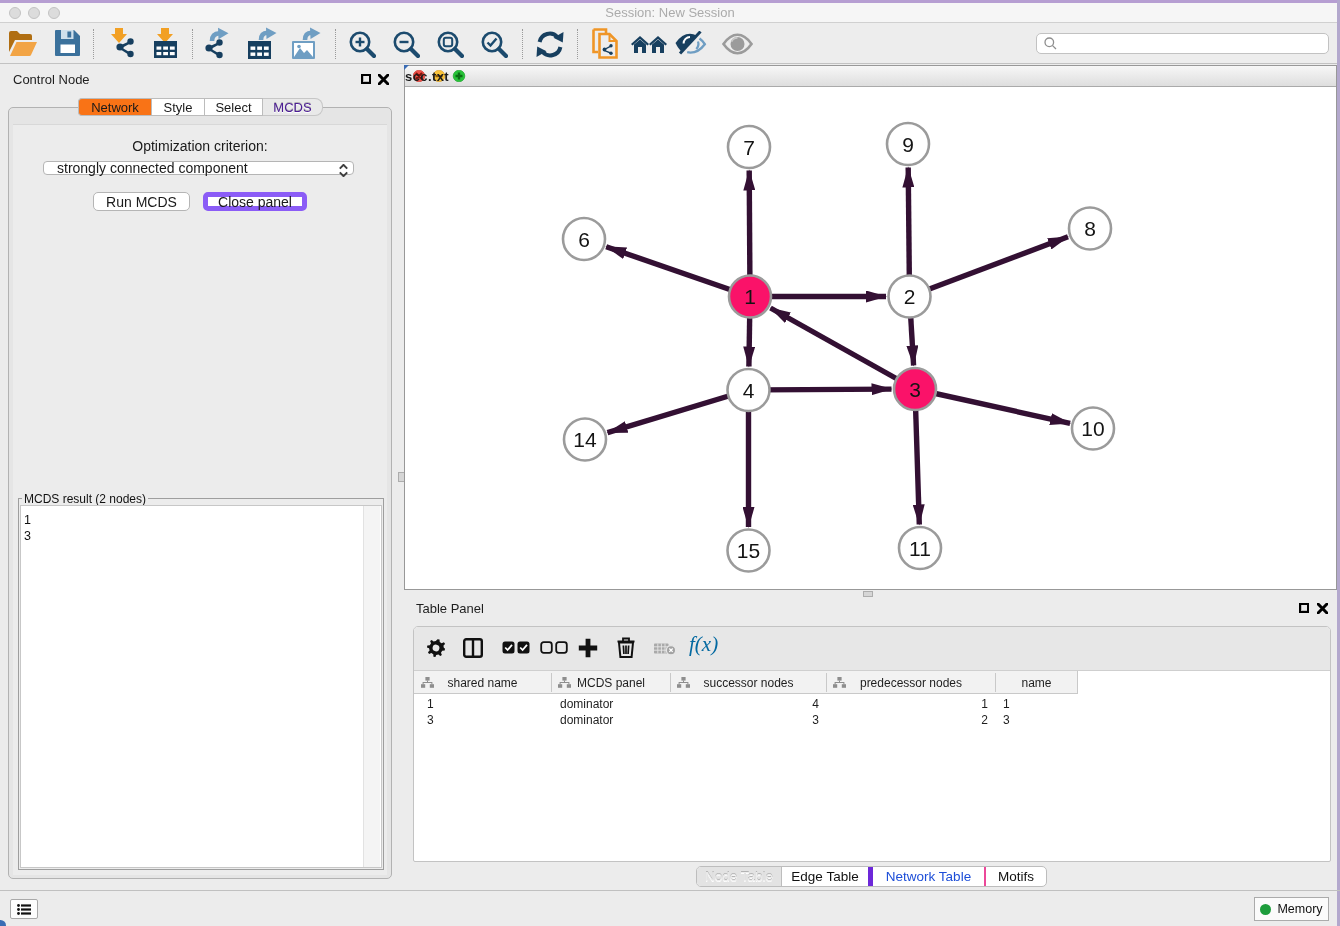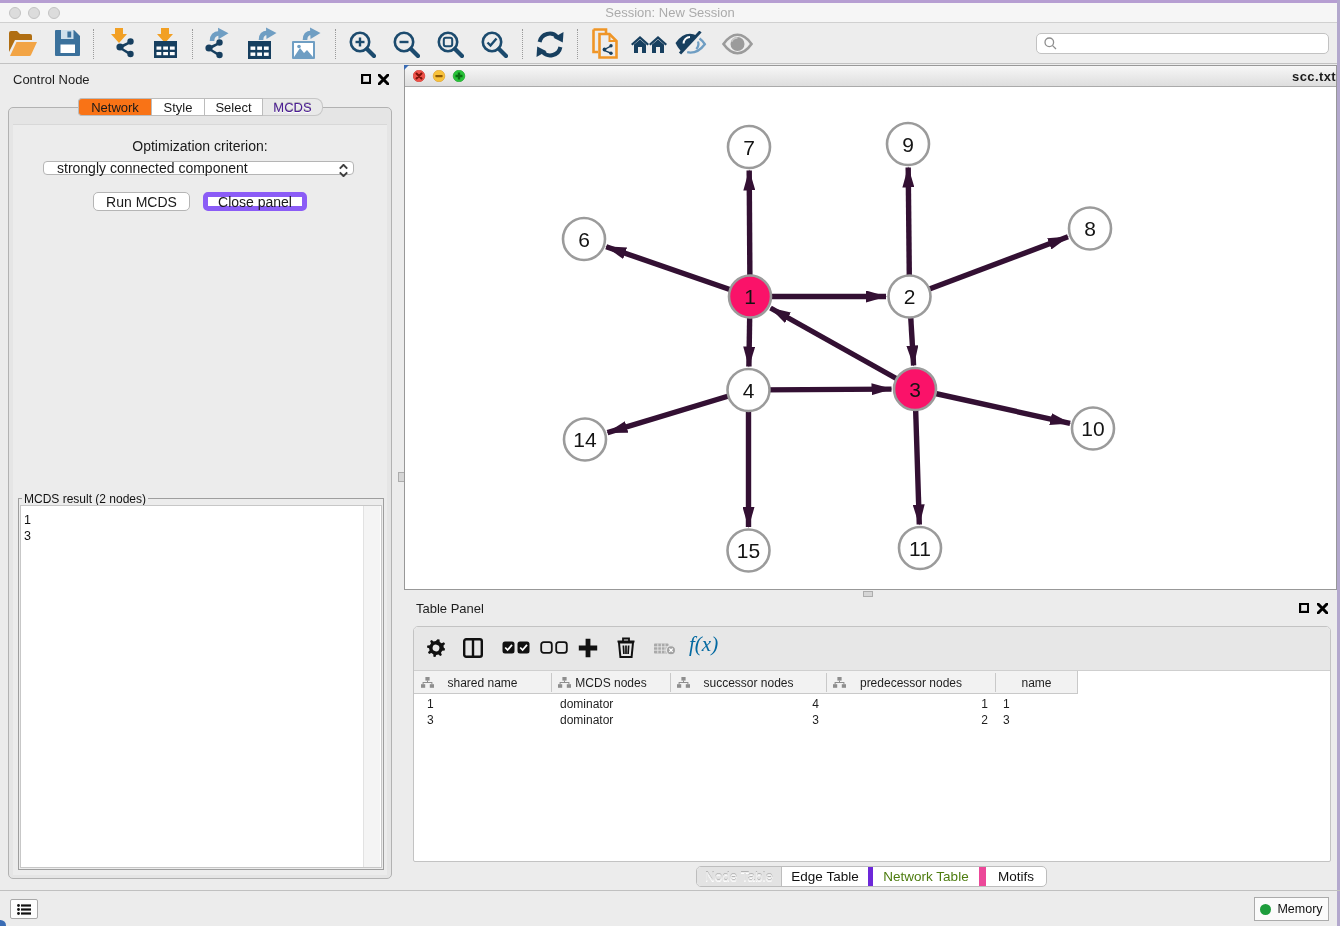--- a/index.html
+++ b/index.html
@@ -226,21 +226,21 @@
 <div class="abs" style="left:404px;top:65px;width:0;height:0;border-top:5px solid #3a6cb4;border-right:5px solid transparent"></div>
 
 <svg class="abs" style="left:413px;top:70px" width="58" height="12" viewBox="0 0 58 12">
 <circle cx="6" cy="6" r="5.8" fill="#ef5149" stroke="#d23a31" stroke-width="0.7"></circle>
 <path d="M3.5 3.5 L8.5 8.5 M8.5 3.5 L3.5 8.5" stroke="#7c1209" stroke-width="2" stroke-linecap="round"></path>
 <circle cx="26" cy="6" r="5.8" fill="#f8c23a" stroke="#e0a42c" stroke-width="0.7"></circle>
 <rect x="22.4" y="4.9" width="7.2" height="2.3" rx="0.6" fill="#8e5b06"></rect>
 <circle cx="46" cy="6" r="5.8" fill="#27c338" stroke="#1da52d" stroke-width="0.7"></circle>
 <path d="M44.8 2.5 L47.2 2.5 L47.2 4.8 L49.5 4.8 L49.5 7.2 L47.2 7.2 L47.2 9.5 L44.8 9.5 L44.8 7.2 L42.5 7.2 L42.5 4.8 L44.8 4.8 Z" fill="#0a6e14"></path>
 </svg>
-<div class="abs" style="left:405px;top:69px;width:931px;text-align:right;font-size:13px;font-weight:600;color:#1c1c1c;letter-spacing:0.4px">scc.txt</div>
+<div class="abs" style="left:405px;top:69px;width:931px;text-align:left;font-size:13px;font-weight:600;color:#1c1c1c;letter-spacing:0.4px">scc.txt</div>
 
 <svg class="abs" style="left:405px;top:87px" width="931" height="502" viewBox="0 0 931 502">
 <defs>
 <marker id="arw" markerUnits="userSpaceOnUse" markerWidth="21" markerHeight="12" refX="20" refY="6" orient="auto">
 <path d="M0 0 L21 6 L0 12 Z" fill="#331033"></path>
 </marker>
 </defs>
 <g stroke="#331033" stroke-width="5.4">
 <line x1="345.0" y1="209.5" x2="344.2" y2="83.5" marker-end="url(#arw)"></line>
 <line x1="345.0" y1="209.5" x2="201.2" y2="159.7" marker-end="url(#arw)"></line>
@@ -343,21 +343,21 @@
 </svg>
 <div class="abs" style="left:689px;top:632px;font-family:'Liberation Serif',serif;font-style:italic;font-size:21px;color:#0369a1">f(x)</div>
 
 <div class="abs" style="left:414px;top:671px;width:663px;height:23px;background:#f2f2f2;border-bottom:1px solid #c9c9c9"></div>
 <div class="abs" style="left:551px;top:673px;width:1px;height:19px;background:#c9c9c9"></div>
 <div class="abs" style="left:670px;top:673px;width:1px;height:19px;background:#c9c9c9"></div>
 <div class="abs" style="left:826px;top:673px;width:1px;height:19px;background:#c9c9c9"></div>
 <div class="abs" style="left:995px;top:673px;width:1px;height:19px;background:#c9c9c9"></div>
 <div class="abs" style="left:1077px;top:671px;width:1px;height:23px;background:#c9c9c9"></div>
 <div class="abs hdrtxt" style="left:414px;top:676px;width:137px">shared name</div>
-<div class="abs hdrtxt" style="left:552px;top:676px;width:118px">MCDS nodes</div>
+<div class="abs hdrtxt" style="left:552px;top:676px;width:118px">MCDS panel</div>
 <div class="abs hdrtxt" style="left:671px;top:676px;width:155px">successor nodes</div>
 <div class="abs hdrtxt" style="left:827px;top:676px;width:168px">predecessor nodes</div>
 <div class="abs hdrtxt" style="left:996px;top:676px;width:81px">name</div>
 <svg class="abs" style="left:421px;top:677px" width="13" height="11" viewBox="0 0 13 11">
       <g fill="#8e8e8e">
         <rect x="4.4" y="0" width="4.2" height="3.6"></rect>
         <rect x="0" y="7.2" width="4.2" height="3.6"></rect>
         <rect x="8.8" y="7.2" width="4.2" height="3.6"></rect>
         <path d="M6 3.6 L7 3.6 L7 5 L11.4 5 L11.4 7.4 L10.4 7.4 L10.4 6 L2.6 6 L2.6 7.4 L1.6 7.4 L1.6 5 L6 5 Z"></path>
       </g>
@@ -394,21 +394,21 @@
 <div class="abs rowtxt" style="left:1003px;top:697px">1</div>
 <div class="abs rowtxt" style="left:427px;top:713px">3</div>
 <div class="abs rowtxt" style="left:560px;top:713px">dominator</div>
 <div class="abs rowtxt" style="left:750px;top:713px;width:69px;text-align:right">3</div>
 <div class="abs rowtxt" style="left:919px;top:713px;width:69px;text-align:right">2</div>
 <div class="abs rowtxt" style="left:1003px;top:713px">3</div>
 
 <div class="abs" style="left:696px;top:866px;height:21px;display:flex;font-size:13.5px;border:1px solid #bdbdbd;border-radius:5px;overflow:hidden;background:#fff">
 <div style="width:85px;background:#e3e3e3;color:#ededed;text-shadow:0 -1px 0 #b4b4b4,0 1px 0 #fdfdfd;display:flex;align-items:center;justify-content:center;border-right:1px solid #bdbdbd">Node Table</div>
 <div style="width:91px;display:flex;align-items:center;justify-content:center;border-right:5px solid #6d28d9;color:#111">Edge Table</div>
-<div style="width:113px;display:flex;align-items:center;justify-content:center;border-right:7px solid #ec4899;color:#4d7c0f">Network Table</div>
+<div style="width:113px;display:flex;align-items:center;justify-content:center;border-right:2px solid #ec4899;color:#1d4ed8">Network Table</div>
 <div style="width:60px;display:flex;align-items:center;justify-content:center;color:#111">Motifs</div>
 </div>
 </div>
 
 <div class="abs" style="left:0;top:890px;width:1340px;height:1px;background:#c0c0c0"></div>
 <div class="abs" style="left:10px;top:899px;width:28px;height:20px;background:#fdfdfd;border:1px solid #a9a9a9;border-radius:2px"></div>
 <svg class="abs" style="left:17px;top:904px" width="14" height="11" viewBox="0 0 14 11">
 <circle cx="1.5" cy="1.5" r="1.4" fill="#111"></circle>
     <rect x="4" y="0.4" width="10" height="2.2" fill="#111"></rect>
 <circle cx="1.5" cy="5.5" r="1.4" fill="#111"></circle>

